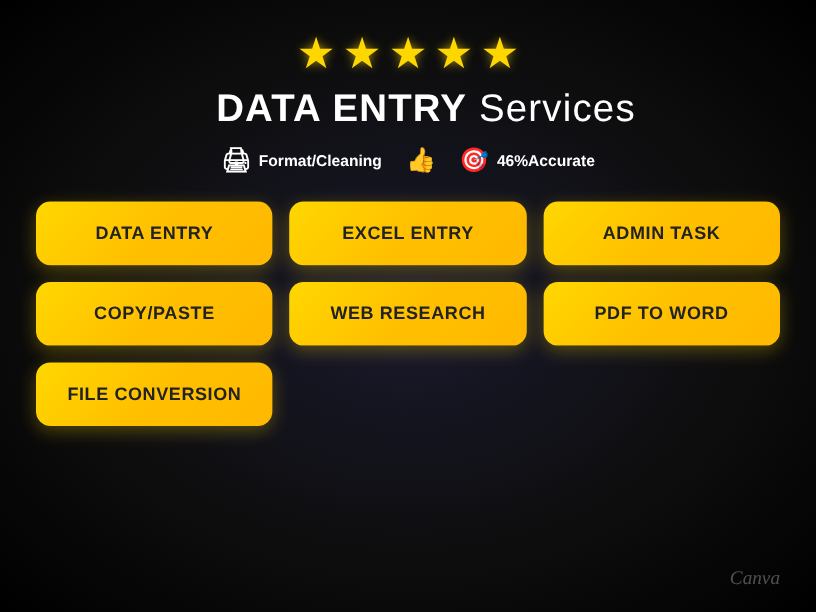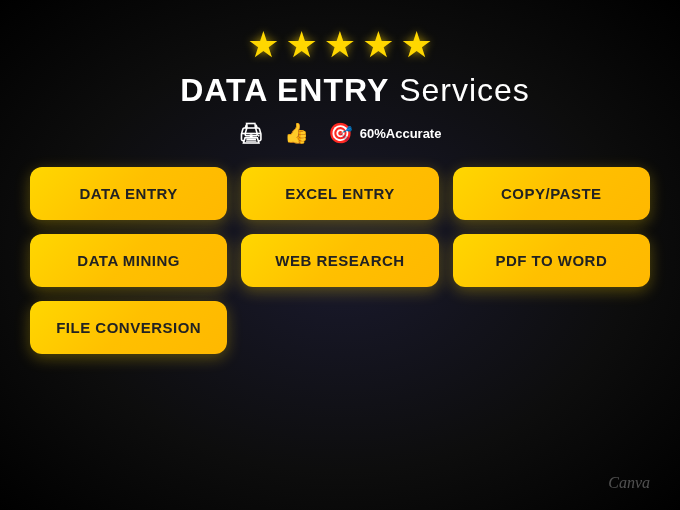--- a/index.html
+++ b/index.html
@@ -108,33 +108,34 @@
   <span class="star">★</span>
 </div>
 
 <div class="title">
   <span>DATA ENTRY</span><span class="normal"> Services</span>
 </div>
 
 <div class="subtitle-row">
   <div class="subtitle-item">
     <span class="subtitle-icon">🖨</span>
+    <span>Format/Cleaning</span>
   </div>
   <div class="subtitle-item">
     <span class="subtitle-icon">👍</span>
   </div>
   <div class="subtitle-item">
     <span class="subtitle-icon">🎯</span>
-    <span>60%Accurate</span>
+    <span>46%Accurate</span>
   </div>
 </div>
 
 <div class="grid">
   <button class="grid-btn">DATA ENTRY</button>
   <button class="grid-btn">EXCEL ENTRY</button>
+  <button class="grid-btn">ADMIN TASK</button>
   <button class="grid-btn">COPY/PASTE</button>
-  <button class="grid-btn">DATA MINING</button>
   <button class="grid-btn">WEB RESEARCH</button>
   <button class="grid-btn">PDF to WORD</button>
   <button class="grid-btn">FILE CONVERSION</button>
 </div>
 
 <div class="canva-watermark">Canva</div>
 
 </body></html>

